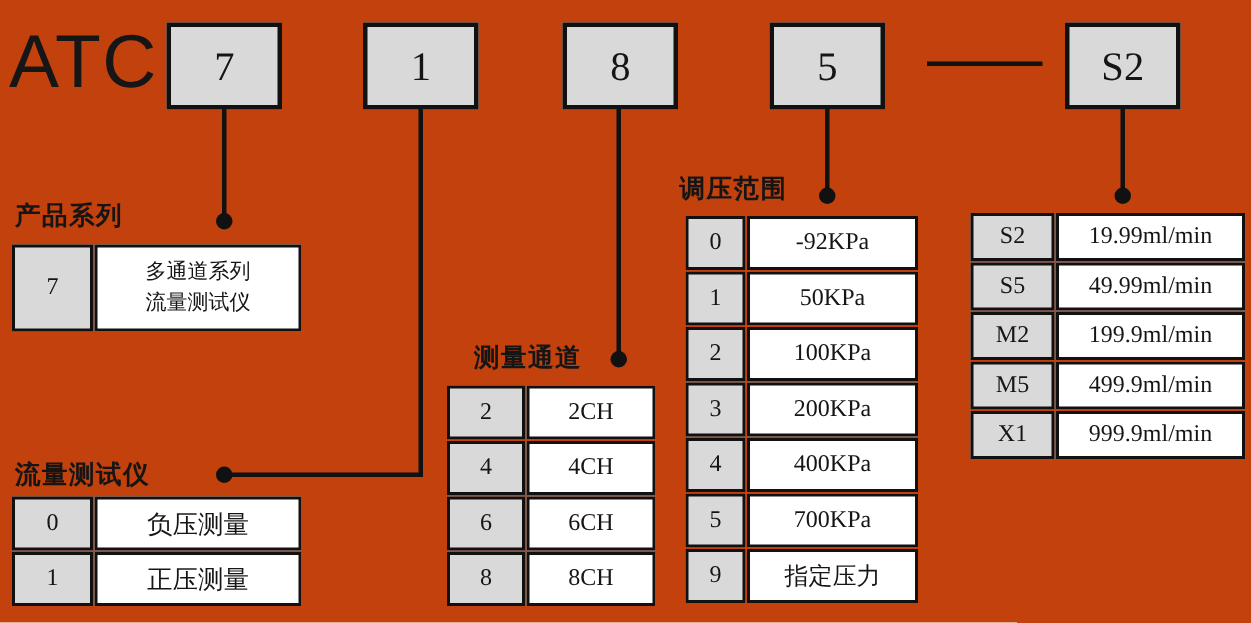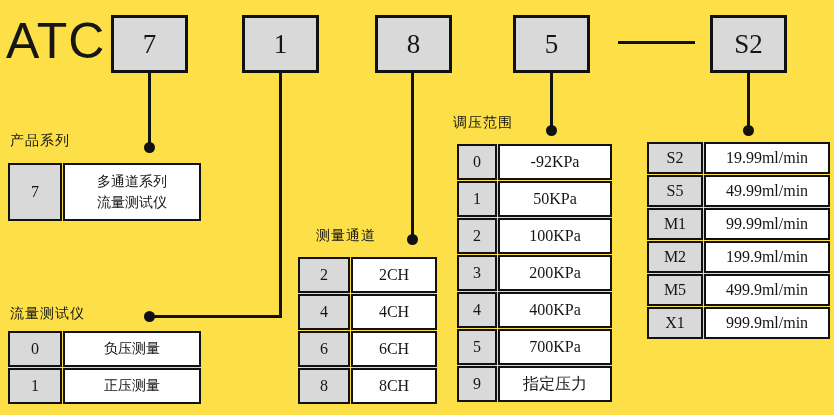--- a/index.html
+++ b/index.html
@@ -1,17 +1,17 @@
 <!DOCTYPE html>
 <html><head>
 <meta charset="utf-8">
 <style>
   html,body{margin:0;padding:0;background:#ffffff;}
   #canvas{
-    position:relative;width:834px;height:415px;background:#fde047;
+    position:relative;width:834px;height:415px;background:#c2410c;
     font-family:"Liberation Serif","DejaVu Serif",serif;color:#151515;overflow:hidden;
   }
   .brand{
     position:absolute;left:6px;top:16px;
     font-family:"Liberation Sans","DejaVu Sans",sans-serif;
     font-size:50px;line-height:1;color:#161616;letter-spacing:1px;
   }
   .code-box{
     position:absolute;top:15px;width:71px;height:52px;
     background:#d9d9d9;border:3px solid #111;
@@ -29,40 +29,40 @@
   #line-8{left:411px;top:72px;width:3px;height:168px}
   #line-5{left:550px;top:72px;width:3px;height:60px}
   #line-s2{left:747px;top:72px;width:3px;height:60px}
   #dash-separator{left:618px;top:41px;width:77px;height:3px}
   .dot{position:absolute;width:11px;height:11px;border-radius:50%;background:#111;}
   #dot-product{left:144px;top:142px}
   #dot-ptype{left:144px;top:311px}
   #dot-channels{left:407px;top:234px}
   #dot-prange{left:546px;top:125px}
   #dot-detect{left:743px;top:125px}
-  .sec-title{position:absolute;font-weight:normal;font-size:14px;letter-spacing:1px;white-space:nowrap;}
+  .sec-title{position:absolute;font-weight:bold;font-size:17px;letter-spacing:1px;white-space:nowrap;}
   #title-product{left:10px;top:132px}
   #title-ptype{left:10px;top:305px}
   #title-channels{left:316px;top:227px}
   #title-prange{left:453px;top:114px}
   #title-detect{left:645px;top:112px}
   table.tbl{position:absolute;border-collapse:separate;border-spacing:1px;}
   .tbl td{
     border:2px solid #111;text-align:center;vertical-align:middle;
     font-size:16px;padding:0 2px;background:#fff;
   }
   .tbl td.k{background:#d9d9d9;}
   #tbl-product{left:7px;top:162px}
   #tbl-product td{height:54px}
   #tbl-product .k{width:46px}
   #tbl-product .v{width:130px;white-space:pre-line;font-size:14px;line-height:1.5}
   #tbl-ptype{left:7px;top:330px}
   #tbl-ptype td{height:32px}
   #tbl-ptype .k{width:46px}
-  #tbl-ptype .v{width:130px;font-size:14px}
+  #tbl-ptype .v{width:130px;font-size:17px}
   #tbl-channels{left:297px;top:256px}
   #tbl-channels td{height:32px}
   #tbl-channels .k{width:44px}
   #tbl-channels .v{width:78px}
   #tbl-prange{left:456px;top:143px}
   #tbl-prange td{height:32px}
   #tbl-prange .k{width:32px}
   #tbl-prange .v{width:106px}
   #tbl-detect{left:646px;top:141px}
   #tbl-detect td{height:28px}
@@ -183,24 +183,20 @@
     <tbody>
     <tr>
       <td class="k">S2</td>
       <td class="v">19.99ml/min</td>
     </tr>
     <tr>
       <td class="k">S5</td>
       <td class="v">49.99ml/min</td>
     </tr>
     <tr>
-      <td class="k">M1</td>
-      <td class="v">99.99ml/min</td>
-    </tr>
-    <tr>
       <td class="k">M2</td>
       <td class="v">199.9ml/min</td>
     </tr>
     <tr>
       <td class="k">M5</td>
       <td class="v">499.9ml/min</td>
     </tr>
     <tr>
       <td class="k">X1</td>
       <td class="v">999.9ml/min</td>

